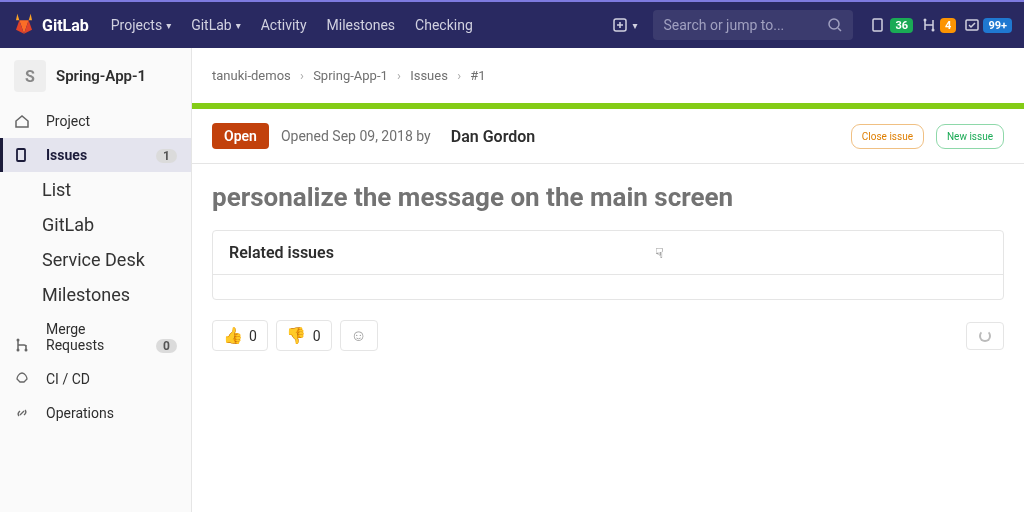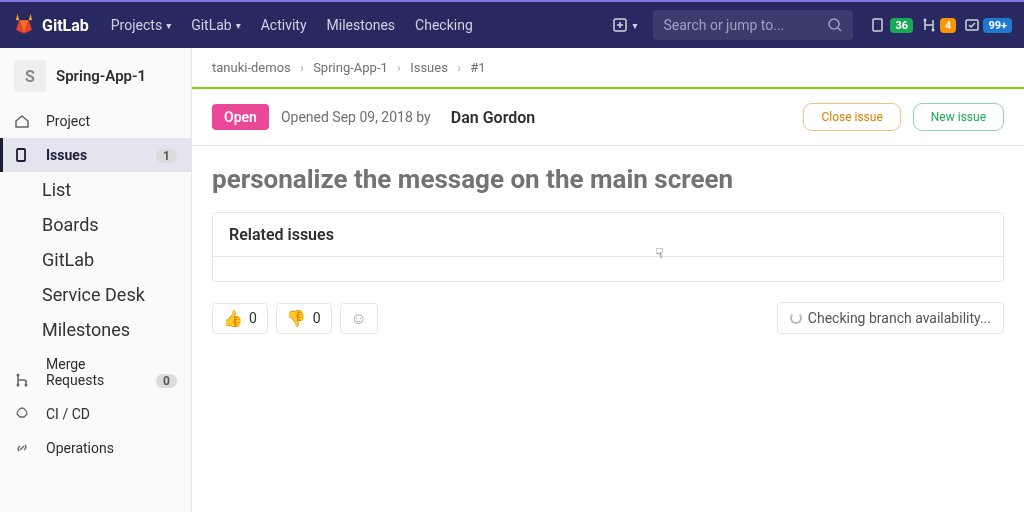--- a/index.html
+++ b/index.html
@@ -23,28 +23,28 @@
   .sidebar { width: 192px; border-right: 1px solid #e5e5e5; background: #fafafa; }
   .project-head { display: flex; align-items: center; gap: 10px; padding: 12px 14px; }
   .project-icon { width: 32px; height: 32px; border-radius: 4px; background: #eee; color: #888; display: flex; align-items: center; justify-content: center; font-weight: bold; }
   .project-name { font-weight: 600; font-size: 15px; color: #2e2e2e; }
   .side-item { display: flex; align-items: flex-end; gap: 16px; padding: 9px 14px; font-size: 14px; color: #2e2e2e; cursor: pointer; }
   .side-item.active { background: #e4e4ee; font-weight: 700; color: #1b1b3a; border-left: 3px solid #1b1b3a; padding-left: 11px;}
   .side-item .count { margin-left: auto; background: #dbdbdb; color: #555; border-radius: 10px; padding: 0 7px; font-size: 12px; font-weight: bold; }
   .side-sub { padding: 7px 14px 7px 42px; font-size: 18px; color: #333; cursor: pointer; }
   .icon16 { width: 16px; height: 16px; flex-shrink: 0; }
   .main { flex: 1; padding: 0 0 0 0; overflow: hidden; }
-  .breadcrumb { padding: 12px 20px; border-bottom: 2px solid #84cc16; color: #707070; font-size: 13px; }
+  .breadcrumb { padding: 20px 20px; border-bottom: 6px solid #84cc16; color: #707070; font-size: 13px; }
   .breadcrumb span.sep { margin: 0 6px; color: #aaa; }
   .breadcrumb a { color: #707070; text-decoration: none; cursor: pointer; }
   .issue-meta-row { display: flex; align-items: center; padding: 14px 20px; border-bottom: 1px solid #e5e5e5; gap: 12px; }
-  .status-open { background: #ec4899; color: #fff; font-weight: 600; border-radius: 4px; padding: 5px 12px; font-size: 14px; }
+  .status-open { background: #c2410c; color: #fff; font-weight: 600; border-radius: 4px; padding: 5px 12px; font-size: 14px; }
   .meta-text { color: #707070; font-size: 14px; }
   .author { color: #2e2e2e; font-weight: 600; margin-left: 8px; }
-  .btn { border: 1px solid #ccc; background: #fff; border-radius: 9px; padding: 6px 17px; font-size: 12px; cursor: pointer; }
+  .btn { border: 1px solid #ccc; background: #fff; border-radius: 9px; padding: 6px 10px; font-size: 10px; cursor: pointer; }
   .btn.warn { color: #de7e00; border-color: #f0c083; }
   .btn.ok { color: #1aaa55; border-color: #8ed8a9; }
   .content-pad { padding: 0 20px; }
   .issue-title { font-size: 26px; font-weight: 700; color: #737373; margin: 18px 0 18px 0; }
   .panel { border: 1px solid #e5e5e5; border-radius: 4px; margin-bottom: 16px; }
   .panel-head { padding: 12px 16px; font-weight: 600; color: #2e2e2e; border-bottom: 1px solid #e5e5e5; }
   .panel-body { height: 24px; }
   .reactions { display: flex; align-items: center; gap: 8px; padding: 4px 0 12px 0; }
   .react-btn { border: 1px solid #e5e5e5; border-radius: 4px; padding: 5px 10px; display: flex; align-items: center; gap: 6px; font-size: 14px; cursor: pointer; }
   .emoji { font-size: 16px; }
@@ -138,21 +138,20 @@
       <span>Project</span>
     </div>
     <div class="side-item active">
       <svg class="icon16" viewBox="0 0 16 16">
           <rect x="3" y="2" width="8" height="12" rx="1" fill="none" stroke="#1b1b3a" stroke-width="1.8"></rect>
         </svg>
       <span>Issues</span>
       <span class="count">1</span>
     </div>
     <div class="side-sub">List</div>
-    <div class="side-sub">Boards</div>
     <div class="side-sub">GitLab</div>
     <div class="side-sub">Service Desk</div>
     <div class="side-sub">Milestones</div>
 
     <div class="side-item">
       <svg class="icon16" viewBox="0 0 16 16">
           <path d="M4 3v10M12 8v5M4 8h6a2 2 0 0 1 2 2" stroke="#666" stroke-width="1.5" fill="none"></path>
           <circle cx="4" cy="3" r="1.5" fill="#666"></circle>
           <circle cx="4" cy="13" r="1.5" fill="#666"></circle>
           <circle cx="12" cy="13" r="1.5" fill="#666"></circle>
@@ -209,20 +208,19 @@
         </div>
         <div class="react-btn">
           <span class="emoji">👎</span>
           <span>0</span>
         </div>
         <div class="react-btn">
           <span class="emoji" style="filter:grayscale(1);opacity:.5">☺</span>
         </div>
         <div class="right-check">
           <span class="spinner"></span>
-          <span>Checking branch availability...</span>
         </div>
       </div>
     </div>
   </div>
 </div>
 
 <span class="cursor-ptr">☟</span>
 
 </body></html>

